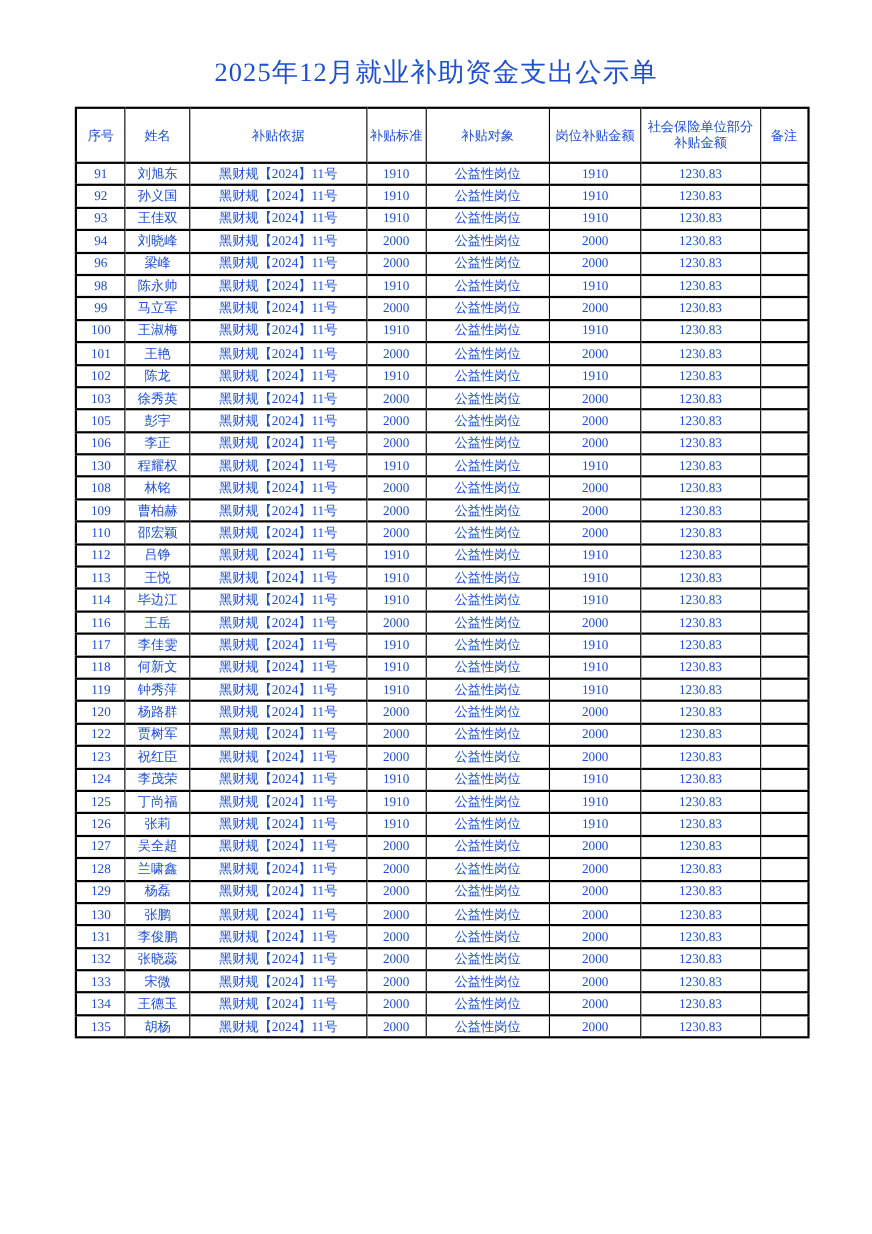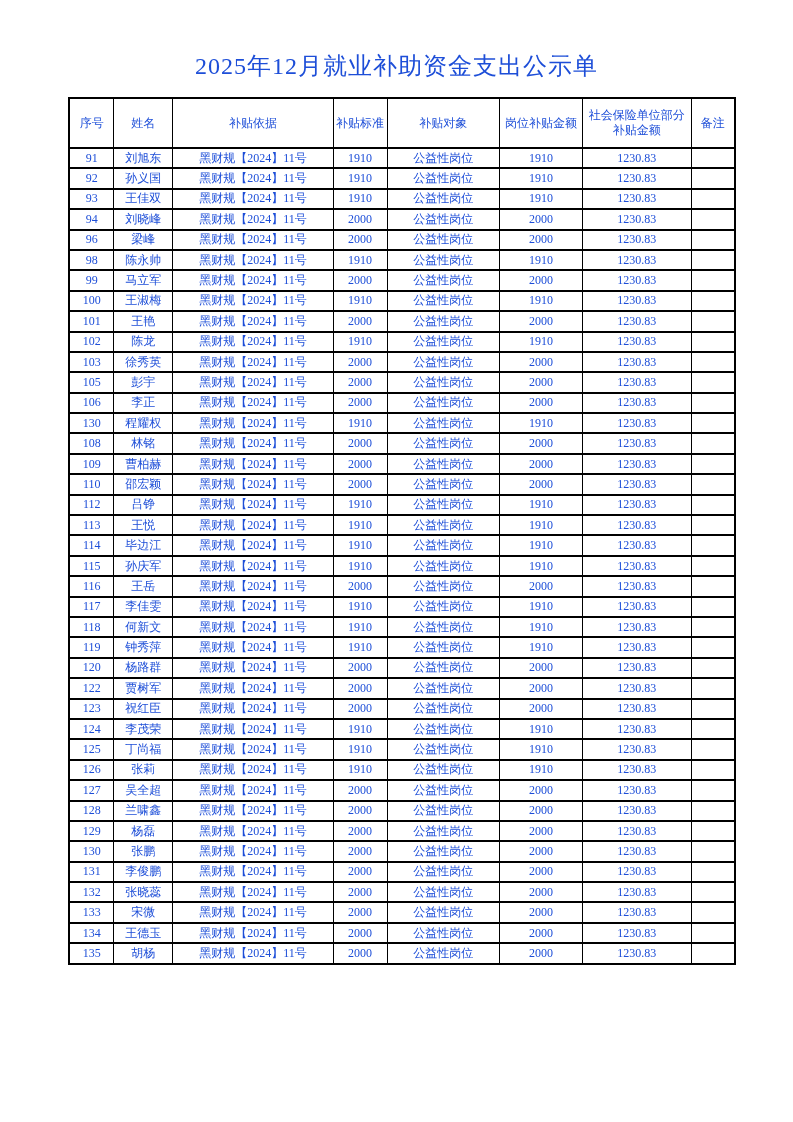--- a/index.html
+++ b/index.html
@@ -292,30 +292,20 @@
     <td>114</td>
     <td>毕边江</td>
     <td>黑财规【2024】11号</td>
     <td>1910</td>
     <td>公益性岗位</td>
     <td>1910</td>
     <td>1230.83</td>
     <td></td>
   </tr>
         <tr>
-    <td>115</td>
-    <td>孙庆军</td>
-    <td>黑财规【2024】11号</td>
-    <td>1910</td>
-    <td>公益性岗位</td>
-    <td>1910</td>
-    <td>1230.83</td>
-    <td></td>
-  </tr>
-        <tr>
     <td>116</td>
     <td>王岳</td>
     <td>黑财规【2024】11号</td>
     <td>2000</td>
     <td>公益性岗位</td>
     <td>2000</td>
     <td>1230.83</td>
     <td></td>
   </tr>
         <tr>

